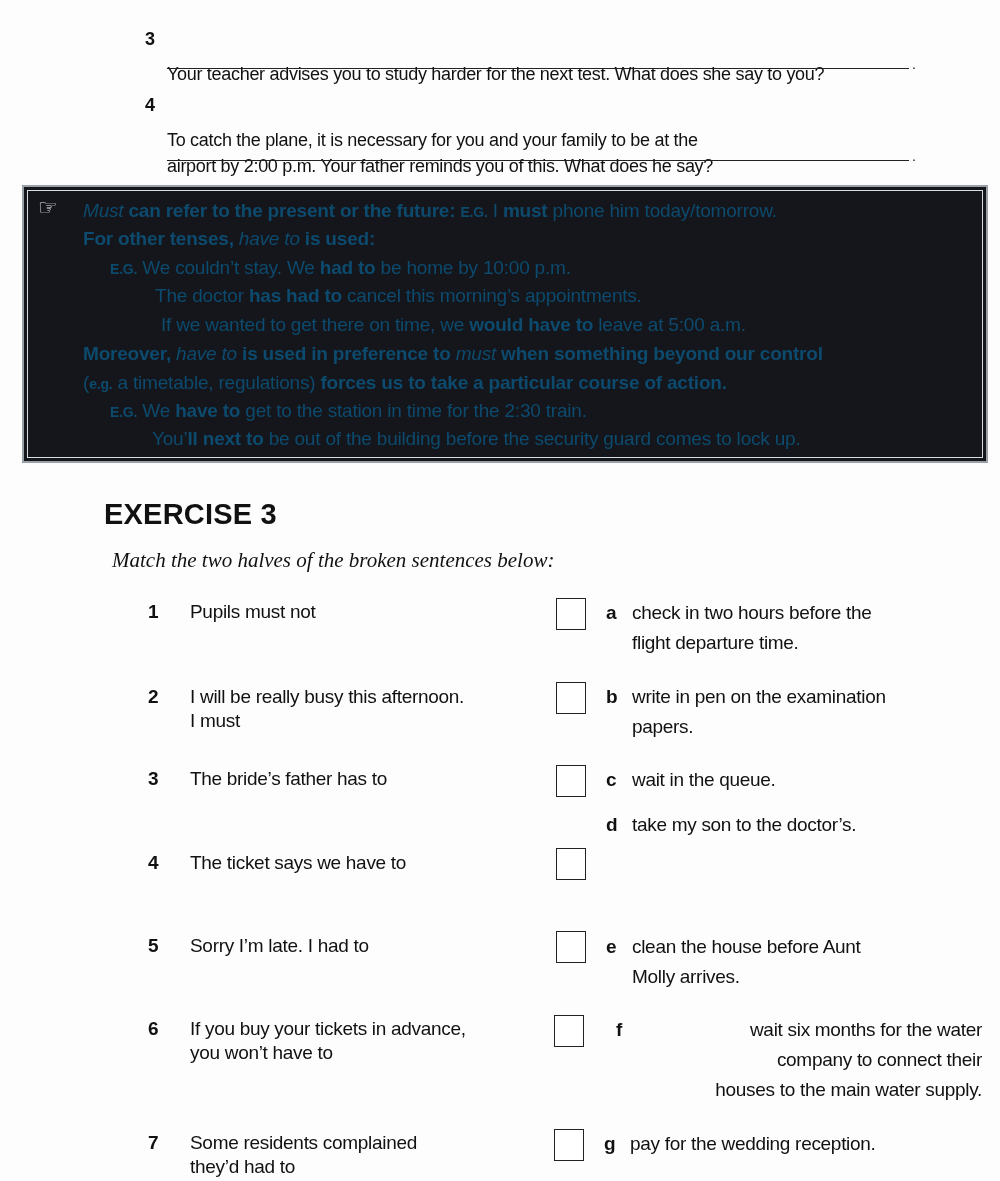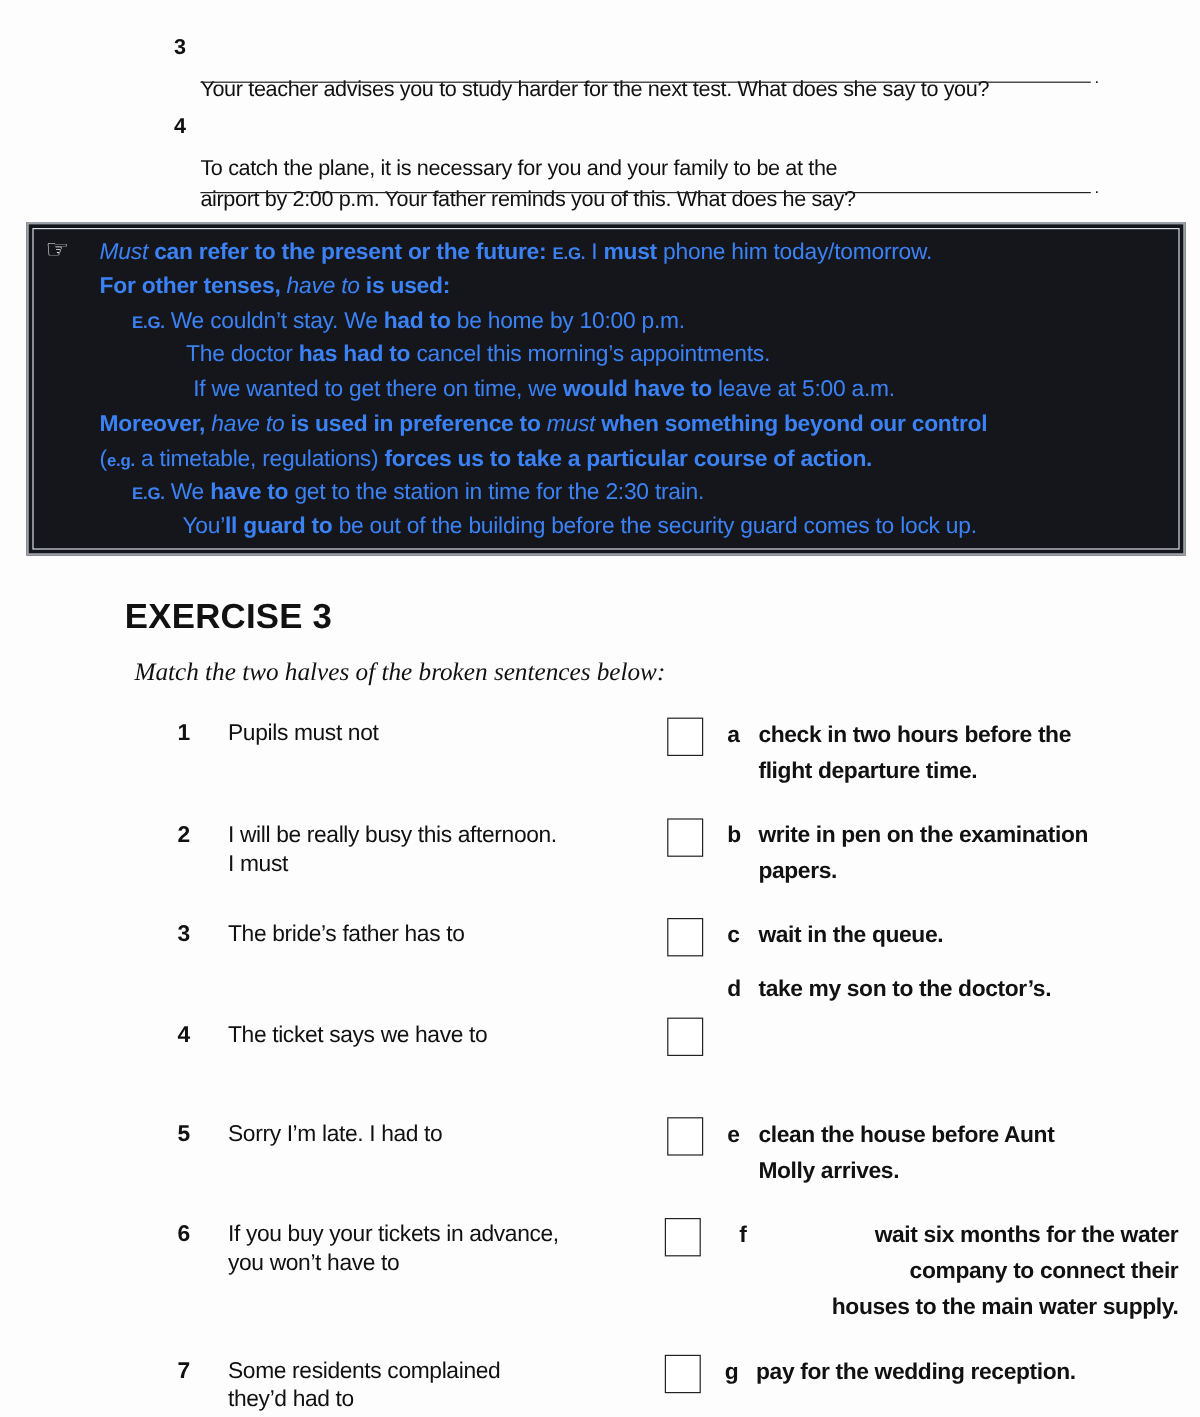--- a/index.html
+++ b/index.html
@@ -26,21 +26,21 @@
     position: absolute; left: 22px; top: 185px; width: 966px; height: 278px;
     background: #15161b;
     border: 2px solid #9aa0a8;
     box-sizing: border-box;
   }
   .note-inner {
     position: absolute; left: 3px; top: 3px; right: 3px; bottom: 3px;
     border: 1px solid #d8dde3;
   }
   .note-line {
-    position: absolute; color: #3b82f6;
+    position: absolute; color: #0c4a6e;
     font-size: 19px; line-height: 24px; white-space: nowrap;
     letter-spacing: -0.2px;
   }
   .note-line b { font-weight: bold; }
   .note-line i { font-style: italic; }
   .sc { font-size: 14px; font-weight: bold; }
   .hand {
     position: absolute; left: 38px; top: 197px; width: 36px; height: 22px;
     color: #e8ebee; font-size: 22px; line-height: 22px;
   }
@@ -59,21 +59,21 @@
   .left-item .num { font-weight: bold; display: inline-block; width: 26px; }
   .left-item .txt { display: inline-block; vertical-align: top; width: 370px; margin-left: 16px; }
 
   .box {
     position: absolute; left: 556px; width: 30px; height: 32px;
     border: 1.5px solid #222; box-sizing: border-box; background: #fff;
     cursor: pointer;
   }
   .right-item { position: absolute; left: 606px; font-size: 19px; line-height: 30px; letter-spacing: -0.3px; }
   .right-item .letter { font-weight: bold; display: inline-block; width: 26px; vertical-align: top; }
-  .right-item .txt { display: inline-block; vertical-align: top; width: 350px; font-weight: bold; }
+  .right-item .txt { display: inline-block; vertical-align: top; width: 350px; }
 </style>
 </head>
 <body>
 
 <div class="q" style="top:26px;">
   <span class="num">3</span><span class="txt">Your teacher advises you to study harder for the next test. What does she say to you?</span>
 </div>
 <div class="answer-line" style="top:68px;"></div>
 <span class="answer-dot" style="left:912px; top:56px;">.</span>
 
@@ -106,21 +106,21 @@
 <div class="note-line" style="left:83px; top:342px;">
   <b>Moreover, </b><i>have to</i><b> is used in preference to </b><i>must</i><b> when something beyond our control</b>
 </div>
 <div class="note-line" style="left:83px; top:371px;">
   <span>(</span><span class="sc">e.g.</span><span> a timetable, regulations) </span><b>forces us to take a particular course of action.</b>
 </div>
 <div class="note-line" style="left:110px; top:399px;">
   <span class="sc">E.G.</span><span> We </span><b>have to</b><span> get to the station in time for the 2:30 train.</span>
 </div>
 <div class="note-line" style="left:152px; top:427px;">
-  <span>You’</span><b>ll guard to</b><span> be out of the building before the security guard comes to lock up.</span>
+  <span>You’</span><b>ll next to</b><span> be out of the building before the security guard comes to lock up.</span>
 </div>
 
 <div class="ex-title">EXERCISE 3</div>
 <div class="ex-instr">Match the two halves of the broken sentences below:</div>
 
 <div class="left-item" style="top:600px;">
   <span class="num">1</span><span class="txt">Pupils must not</span>
 </div>
 <div class="left-item" style="top:685px;">
   <span class="num">2</span><span class="txt"><span>I will be really busy this afternoon.</span><br><span>I must</span></span>

